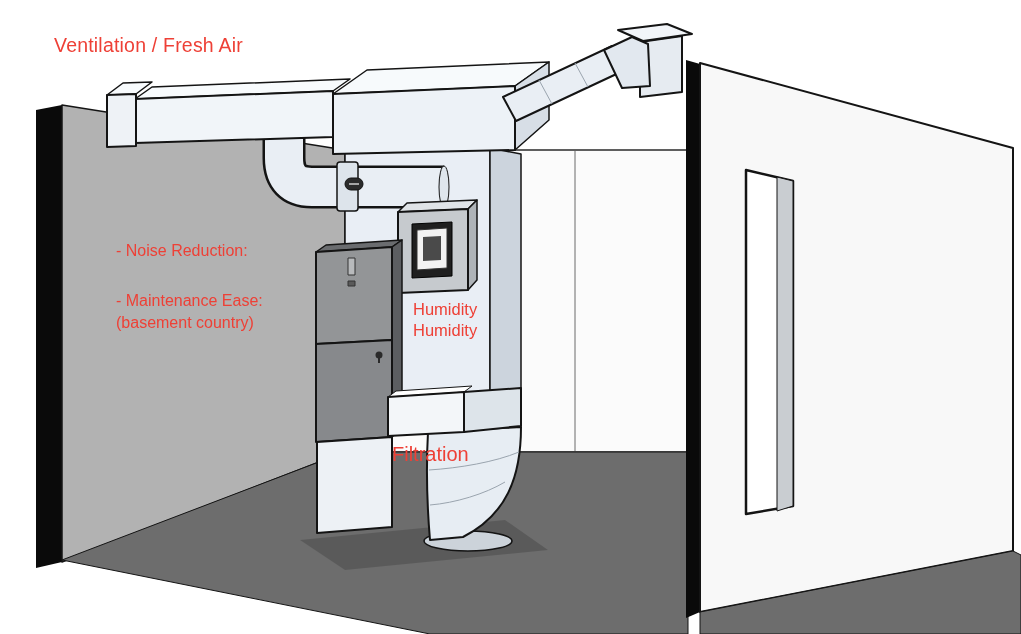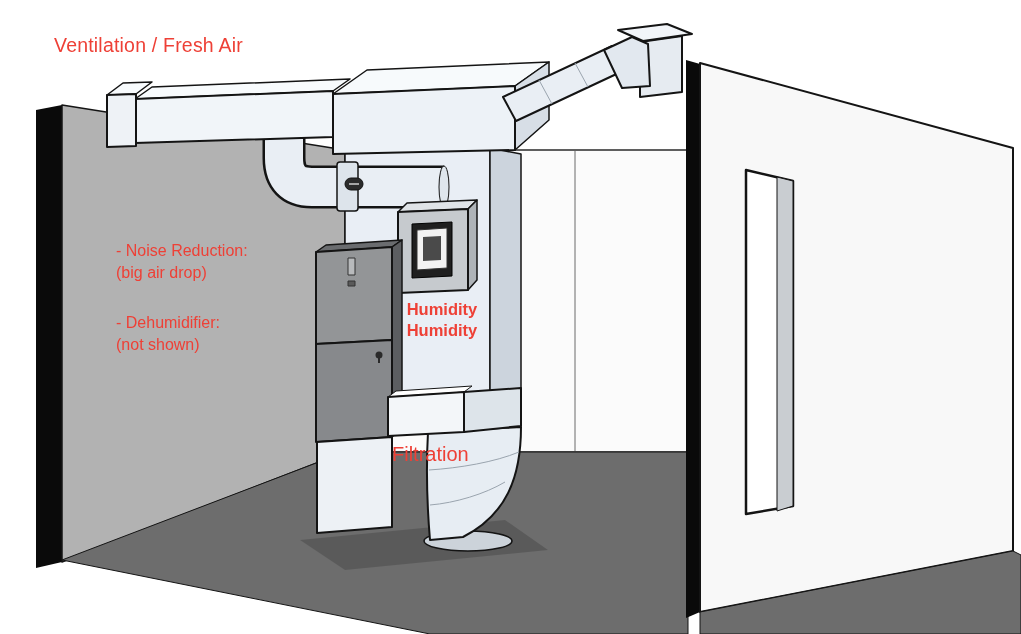--- a/index.html
+++ b/index.html
@@ -6,21 +6,21 @@
   .stage {
     position:relative; width:1021px; height:634px; background:#ffffff;
     overflow:hidden; font-family:"Liberation Sans", sans-serif;
   }
   .stage svg { position:absolute; left:0; top:0; }
   .ann { position:absolute; color:#ee4036; }
   .ann div { white-space:nowrap; }
   .title { left:54px; top:34px; font-size:19.5px; letter-spacing:0.2px; }
   .notes { left:88px; top:240px; font-size:16px; line-height:22px;margin-left:28px; }
   .note  { margin-bottom:28px; }
-  .lbl-humidity { left:396px; top:299px; width:92px; text-align:center; font-size:16.5px; line-height:21px;font-weight:bold; }
+  .lbl-humidity { left:413px; top:299px; width:92px; font-size:16.5px; line-height:21px; }
   .lbl-filtration { left:392px; top:443px; font-size:20px; }
 </style>
 </head>
 <body>
 
 <div class="stage">
 
   <svg width="1021" height="634" viewBox="0 0 1021 634">
 
     <g stroke-linejoin="round">
@@ -118,25 +118,24 @@
       </g>
 
     </g>
   </svg>
 
   <div class="ann title">Ventilation / Fresh Air</div>
 
   <div class="ann notes">
     <div class="note">
       <div>- Noise Reduction:</div>
-      <div>(big air drop)</div>
     </div>
     <div class="note">
-      <div>- Dehumidifier:</div>
-      <div>(not shown)</div>
+      <div>- Maintenance Ease:</div>
+      <div>(basement country)</div>
     </div>
   </div>
 
   <div class="ann lbl-humidity">
     <div>Humidity</div>
     <div>Humidity</div>
   </div>
 
   <div class="ann lbl-filtration">Filtration</div>
 

